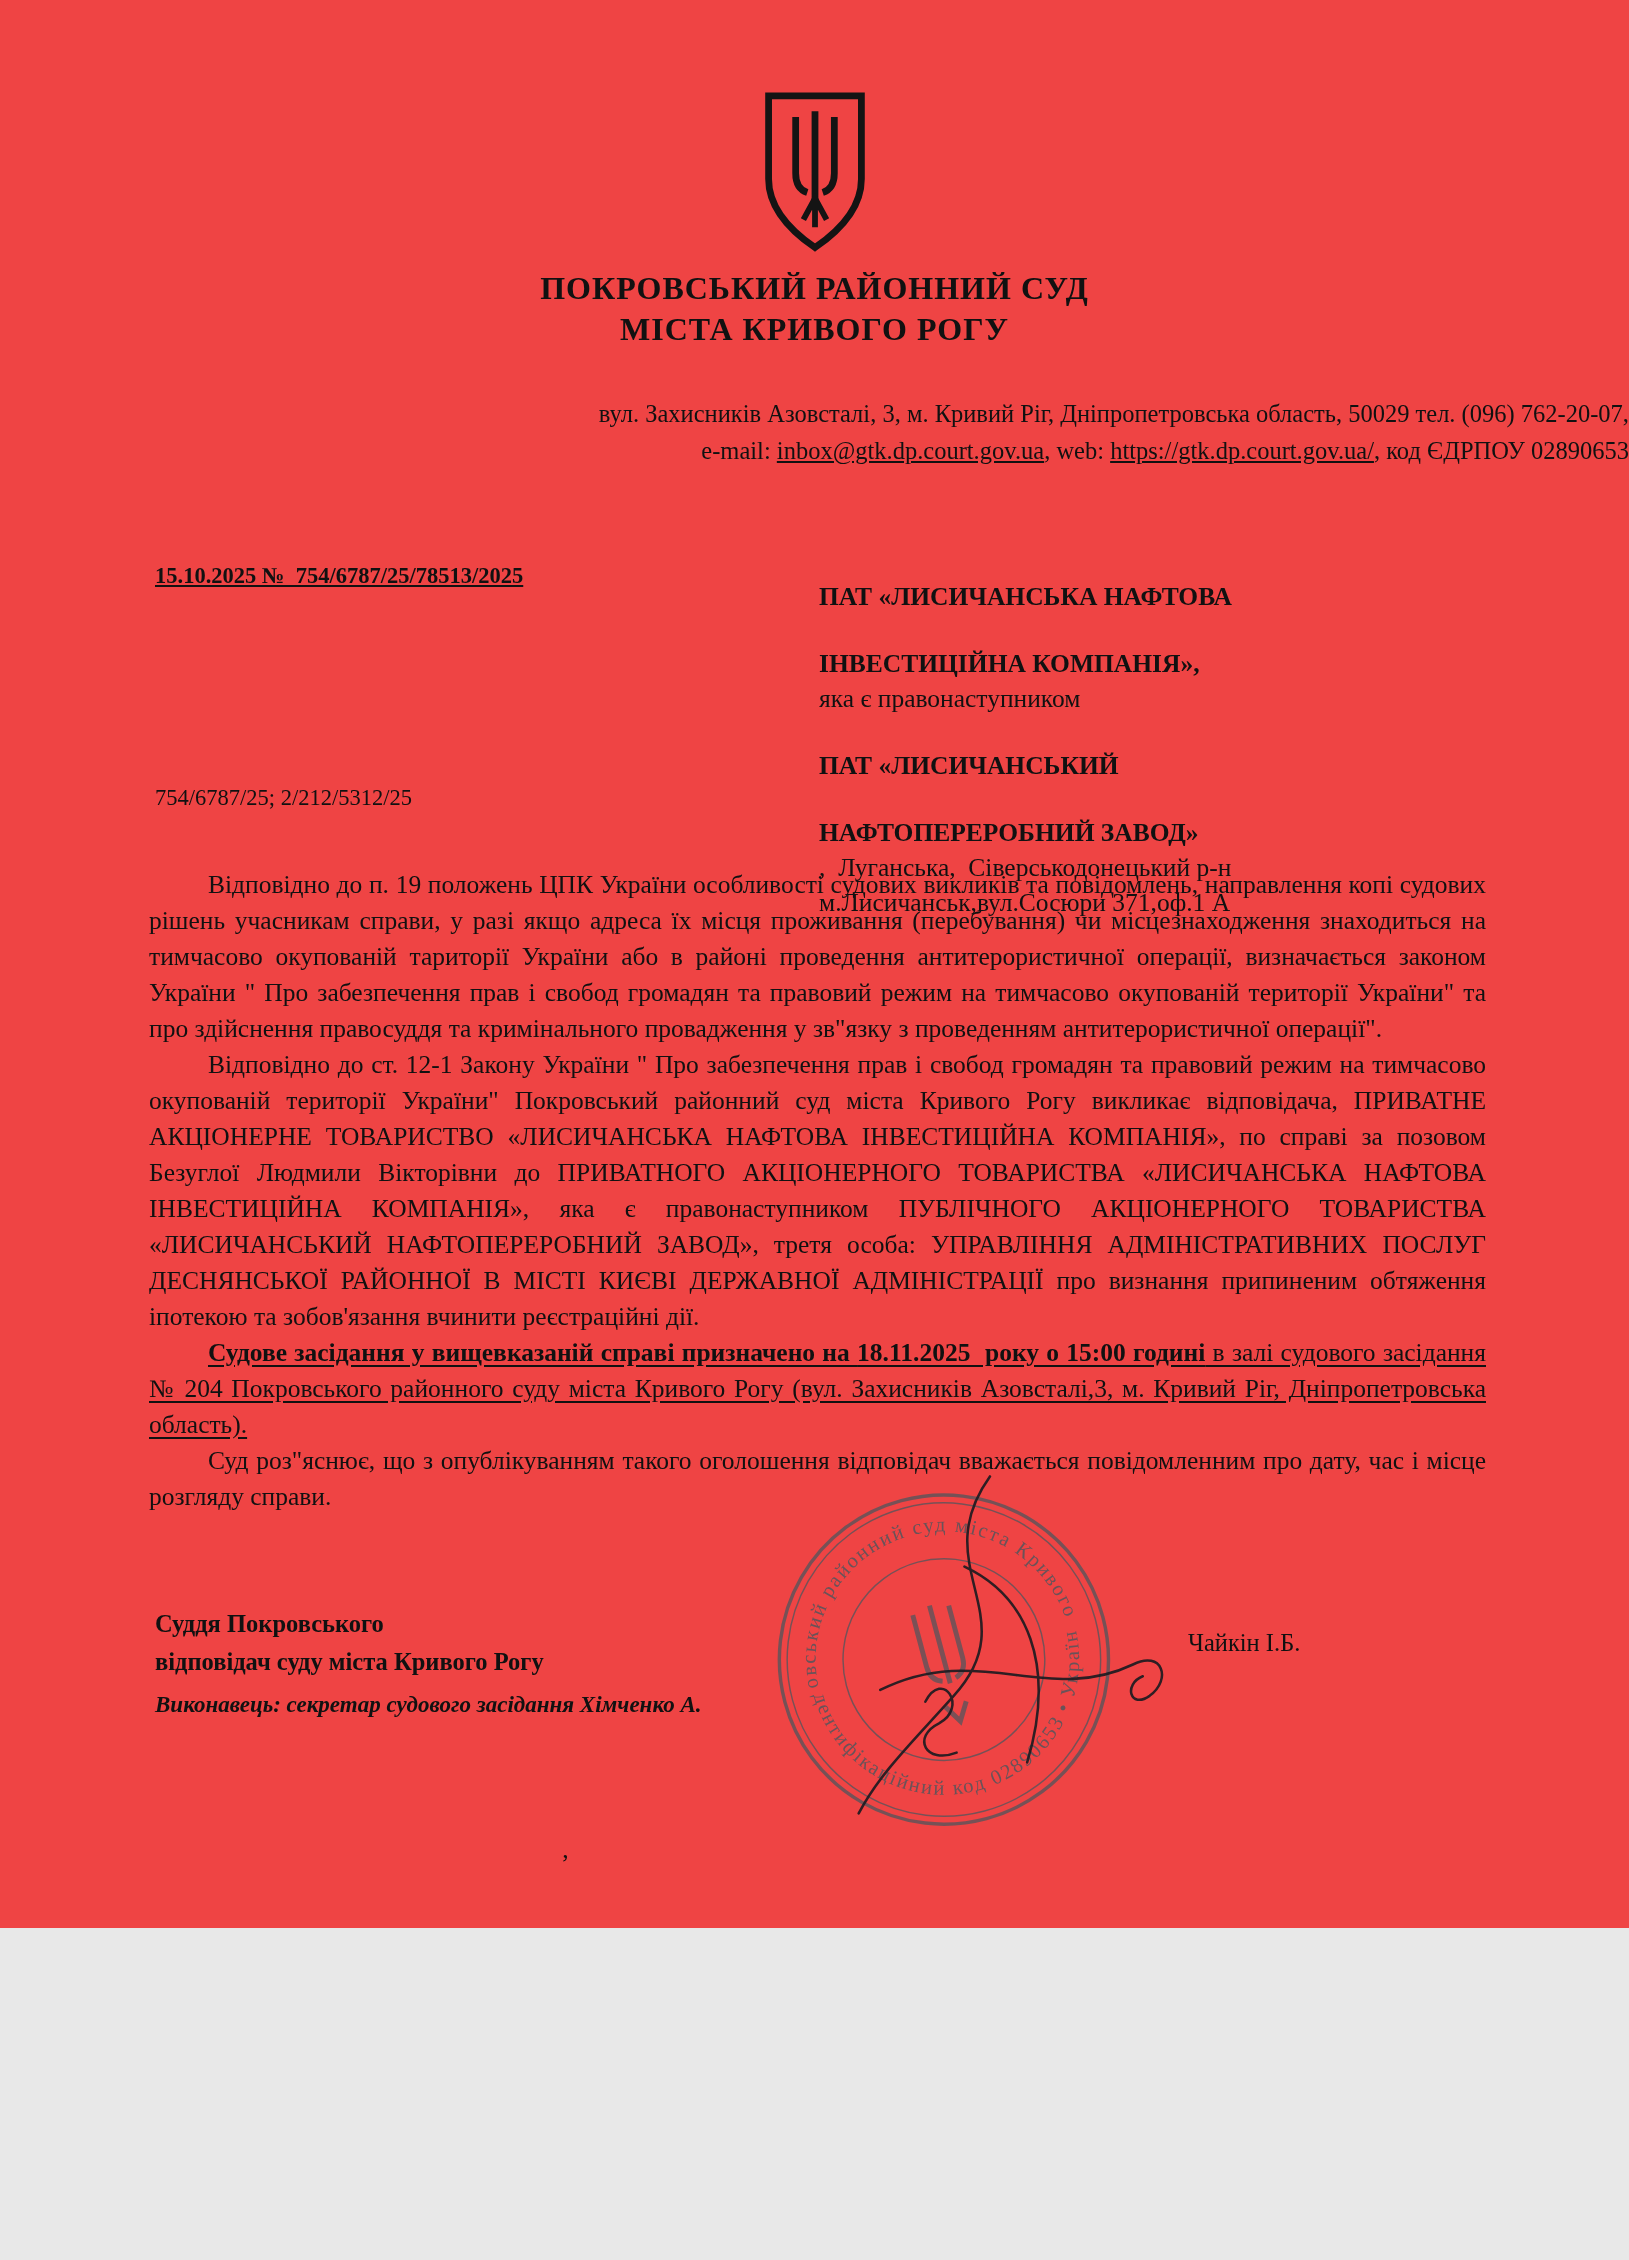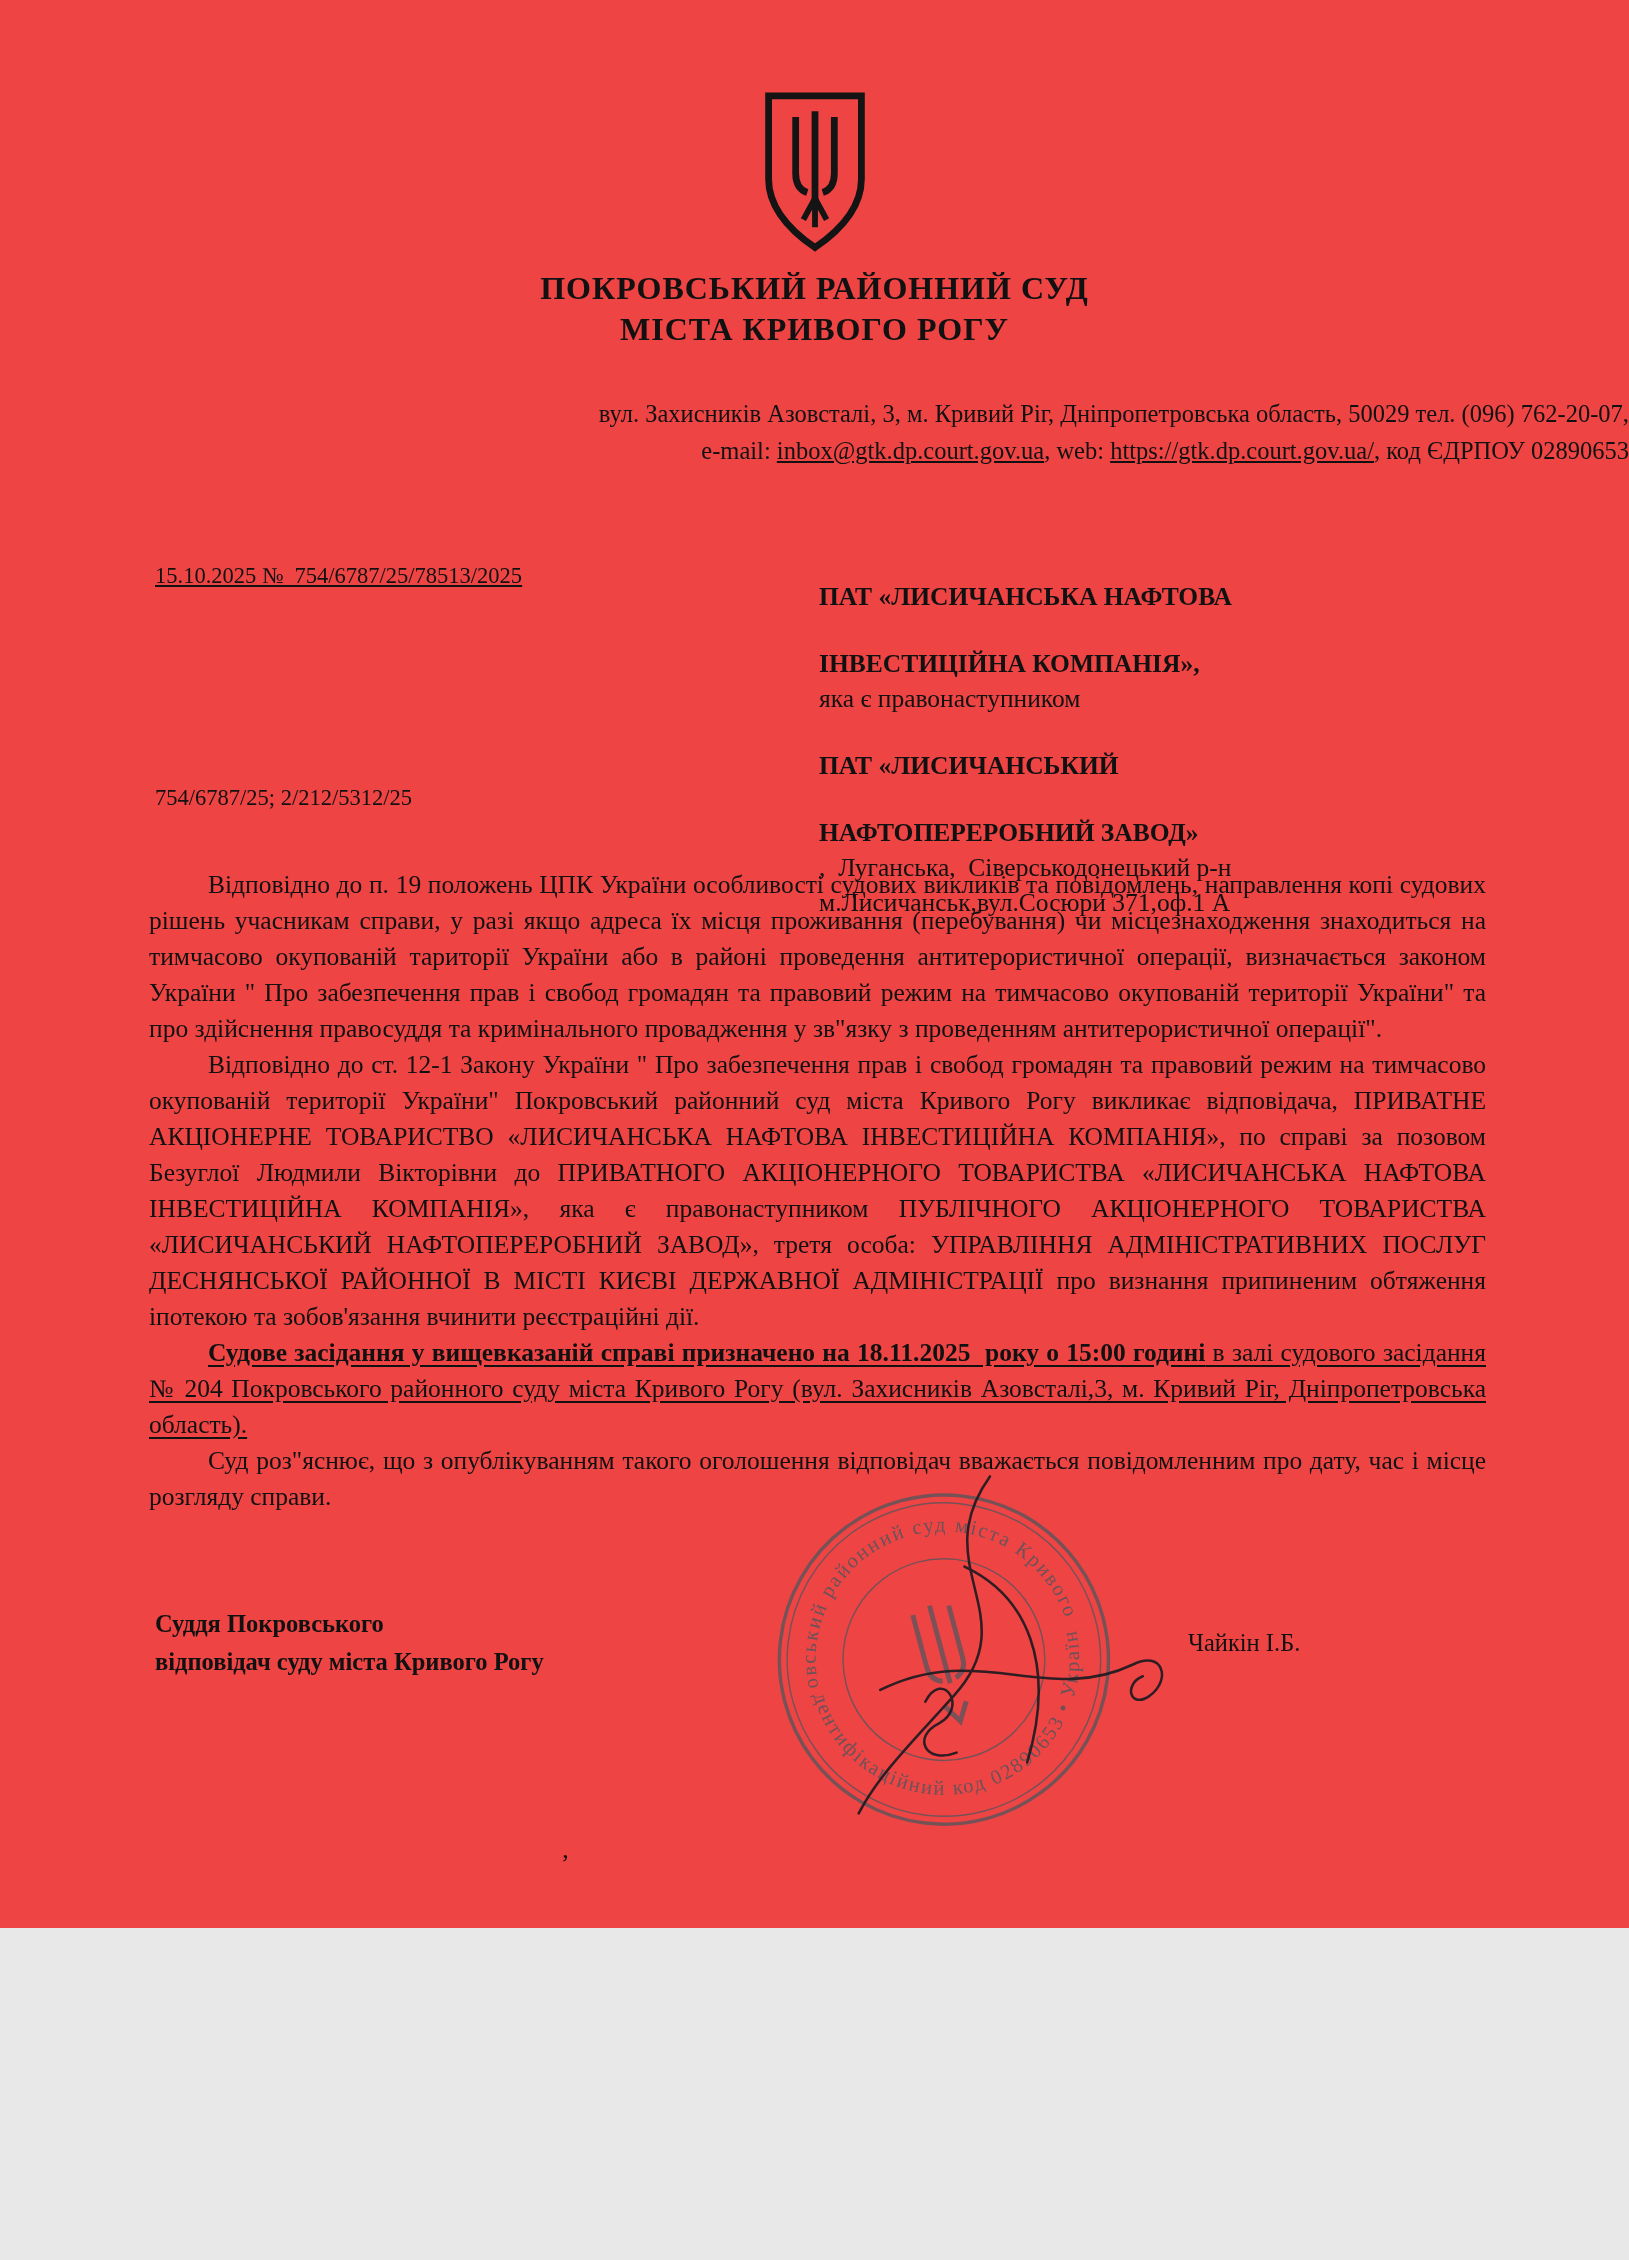--- a/index.html
+++ b/index.html
@@ -24,21 +24,21 @@
   .contact {
     margin-top:45px;
     text-align:right;
     font-size:24.5px;
     line-height:37px;
   }
   .contact a { color:inherit; text-decoration:underline; }
   .ref-section { position:relative; height:296px; margin-top:78px; }
   .ref-number {
     position:absolute; left:155px; top:15.7px;
-    font-size:22.5px; text-decoration:underline;
+    font-size:22.5px; text-decoration:underline;font-weight:bold;
   }
   .addressee {
     position:absolute; left:819px; top:0;
     font-size:25.5px; line-height:35px;
   }
   .case-numbers { position:absolute; left:155px; top:238px; font-size:22.5px; }
   .b { font-weight:700;margin-top:32px; }
   .u { text-decoration:underline; text-underline-offset:3.9px; }
   .body-text {
     margin:23.5px 143px 0 149px;
@@ -98,20 +98,21 @@
   <div class="body-text">
     <p class="para">Відповідно до п. 19 положень ЦПК України особливості судових викликів та повідомлень, направлення копі судових рішень  учасникам справи, у разі якщо адреса їх місця проживання (перебування) чи місцезнаходження знаходиться на тимчасово окупованій тариторії України або в районі проведення антитерористичної операції, визначається законом України " Про забезпечення прав і свобод громадян та правовий режим на тимчасово окупованій території України" та про здійснення правосуддя та кримінального провадження у зв"язку з проведенням антитерористичної операції".</p>
     <p class="para">Відповідно до ст. 12-1 Закону України " Про забезпечення прав і свобод громадян та правовий режим на тимчасово окупованій території України" Покровський районний суд міста Кривого Рогу викликає відповідача, ПРИВАТНЕ АКЦІОНЕРНЕ ТОВАРИСТВО «ЛИСИЧАНСЬКА НАФТОВА ІНВЕСТИЦІЙНА КОМПАНІЯ», по справі за позовом Безуглої Людмили Вікторівни до ПРИВАТНОГО АКЦІОНЕРНОГО ТОВАРИСТВА «ЛИСИЧАНСЬКА НАФТОВА ІНВЕСТИЦІЙНА КОМПАНІЯ», яка є правонаступником ПУБЛІЧНОГО АКЦІОНЕРНОГО ТОВАРИСТВА «ЛИСИЧАНСЬКИЙ НАФТОПЕРЕРОБНИЙ ЗАВОД», третя особа: УПРАВЛІННЯ АДМІНІСТРАТИВНИХ ПОСЛУГ ДЕСНЯНСЬКОЇ РАЙОННОЇ В МІСТІ КИЄВІ ДЕРЖАВНОЇ АДМІНІСТРАЦІЇ про визнання припиненим обтяження іпотекою та зобов'язання вчинити реєстраційні дії.</p>
     <p class="para"><span class="u b">Судове засідання у вищевказаній справі призначено на </span><span class="u b">18.11.2025&nbsp; року о 15:00 годині</span><span class="u"> в залі судового засідання № 204 Покровського районного суду міста Кривого Рогу (вул. Захисників Азовсталі,3, м. Кривий Ріг, Дніпропетровська область).</span></p>
     <p class="para">Суд роз"яснює, що з опублікуванням такого оголошення відповідач вважається повідомленним про дату, час і місце розгляду справи.</p>
   </div>
 
   <div class="sig-left">
     <div>Суддя Покровського</div>
     <div>відповідач суду міста Кривого Рогу</div>
+    <div class="executor">Виконавець: секретар судового засідання Хімченко А.</div>
   </div>
   <div class="judge-name">Чайкін І.Б.</div>
 
   <div class="stamp">
     <svg viewBox="0 0 470 440">
       <defs>
         <path id="sealTop" d="M 84 215 A 131 131 0 0 1 346 215"></path>
         <path id="sealBottom" d="M 77 215 A 138 138 0 0 0 353 215"></path>
       </defs>
       <g transform="rotate(-15 215 215)" stroke="#55555c" fill="none" opacity="0.78">

